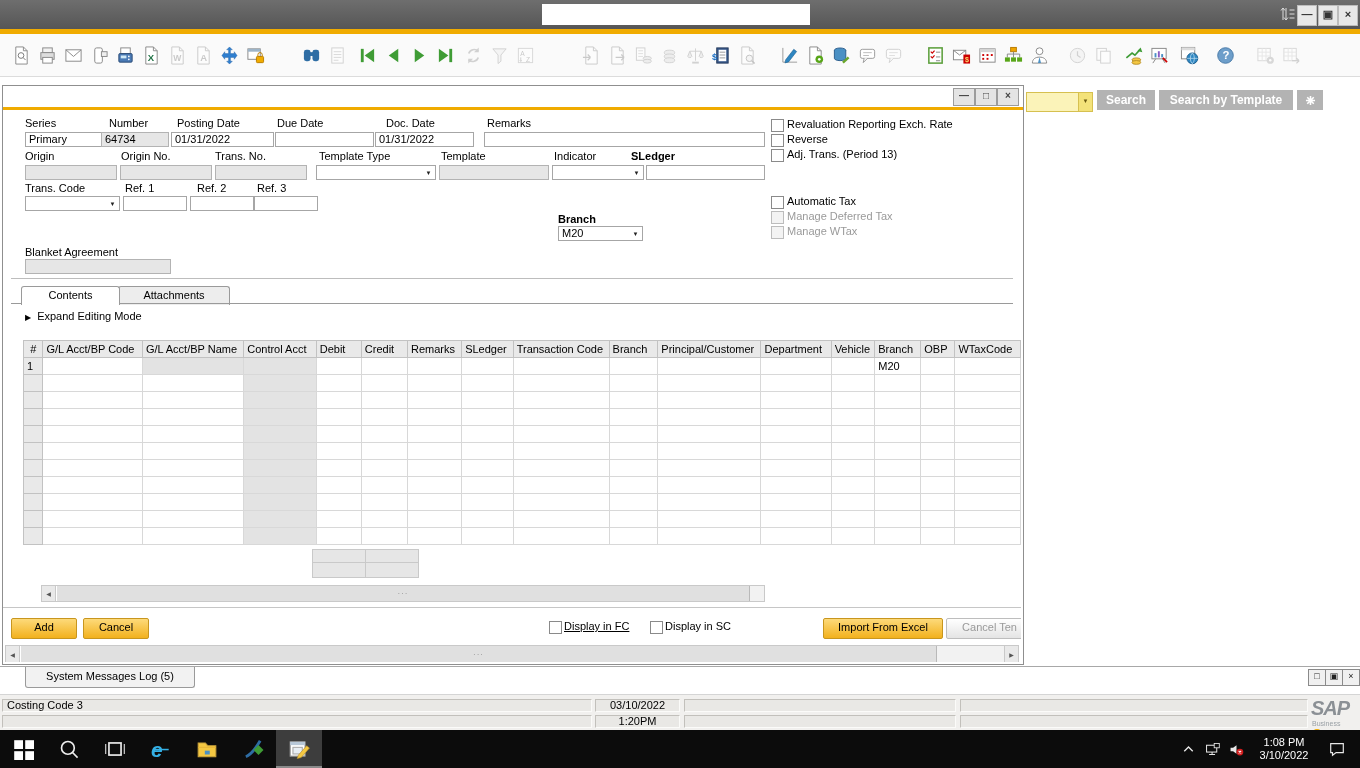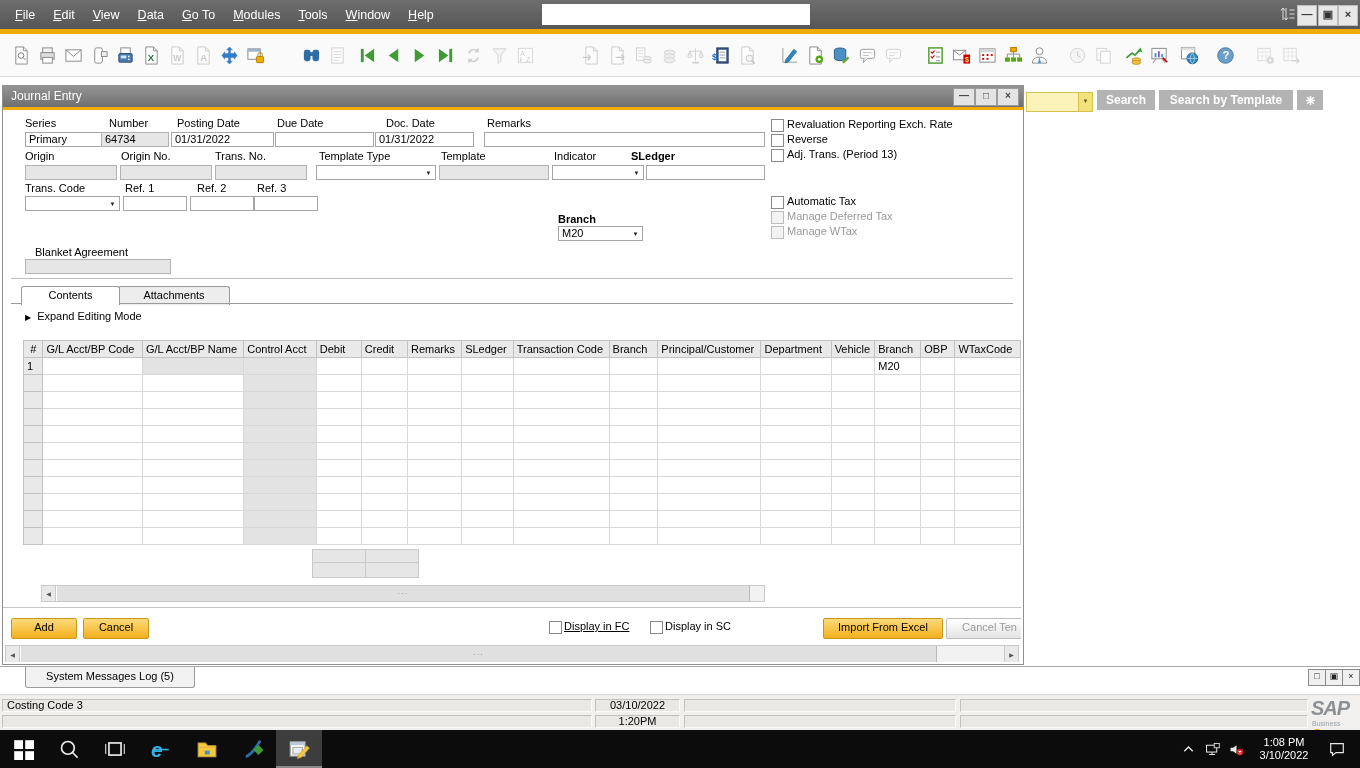--- a/index.html
+++ b/index.html
@@ -108,31 +108,20 @@
   #tray{position:absolute;right:6px;top:0;height:38px;display:flex;align-items:center;}
   .tri-ic{width:24px;height:38px;display:flex;align-items:center;justify-content:center;}
   .tri-ic svg{width:17px;height:17px;}
   #tkclock{width:72px;text-align:center;color:#fff;font-size:11px;line-height:13px;}
   #actioncenter{width:34px;height:38px;display:flex;align-items:center;justify-content:center;}
 </style>
 </head>
 <body>
 
 <div id="menubar">
-  <div id="menu-items">
-      <span class="menu-item"><u>F</u>ile</span>
-      <span class="menu-item"><u>E</u>dit</span>
-      <span class="menu-item"><u>V</u>iew</span>
-      <span class="menu-item"><u>D</u>ata</span>
-      <span class="menu-item"><u>G</u>o To</span>
-      <span class="menu-item"><u>M</u>odules</span>
-      <span class="menu-item"><u>T</u>ools</span>
-      <span class="menu-item"><u>W</u>indow</span>
-      <span class="menu-item"><u>H</u>elp</span>
-    </div>
   <input id="menubar-search" value="" style="">
   <span class="abs" style="left:1279px;top:6px;">
     <svg width="16" height="17" viewBox="0 0 16 17">
         <path d="M4 2v12M4 2L2 4.5M4 2l2 2.5M7 14V2M7 14l-2-2.5M7 14l2-2.5" stroke="#ddd" fill="none"></path>
         <path d="M10.5 4h5M10.5 8h5M10.5 12h5" stroke="#ddd"></path>
       </svg>
   </span>
   <span class="winbtn" style="left:1297px;">—</span>
   <span class="winbtn" style="left:1318px;">▣</span>
   <span class="winbtn" style="left:1338px;">×</span>
@@ -492,21 +481,20 @@
   <div class="combo-dd">▼</div>
   <div class="gbtn" style="left:1097px;width:58px;">Search</div>
   <div class="gbtn" style="left:1159px;width:134px;">Search by Template</div>
   <div class="gbtn" style="left:1297px;width:26px;">
     <svg width="13" height="13" viewBox="0 0 20 20" style="vertical-align:middle">
         <path d="M10 3v14M3 10h14M5 5l10 10M15 5L5 15" stroke="#fff" stroke-width="2.4"></path>
       </svg>
   </div>
 
   <div id="jewin">
-    <div id="jetitle">Journal Entry</div>
     <span class="jetb" style="left:950px;">—</span>
     <span class="jetb" style="left:972px;">□</span>
     <span class="jetb" style="left:994px;">×</span>
     <div id="jegold"></div>
 
     <div id="jecontent">
 
       <span class="jl" style="left:22px;top:7px;">Series</span>
       <span class="jl" style="left:106px;top:7px;">Number</span>
       <span class="jl" style="left:174px;top:7px;">Posting Date</span>
@@ -549,21 +537,21 @@
       <div class="inp sel" style="left:22px;top:86px;width:95px;">
           <span class="dda">▼</span>
         </div>
       <div class="inp" style="left:120px;top:86px;width:64px;"></div>
       <div class="inp" style="left:187px;top:86px;width:64px;"></div>
       <div class="inp" style="left:251px;top:86px;width:64px;"></div>
 
       <span class="jl jlb" style="left:555px;top:103px;">Branch</span>
       <div class="inp sel" style="left:555px;top:116px;width:85px;"><span>M20</span><span class="dda">▼</span></div>
 
-      <span class="jl" style="left:32px;top:136px;">Blanket Agreement</span>
+      <span class="jl" style="left:22px;top:136px;">Blanket Agreement</span>
       <div class="inp dis" style="left:22px;top:149px;width:146px;"></div>
 
       <span class="cb" style="left:768px;top:9px;"></span>
       <span class="cbl" style="left:784px;top:8px;">Revaluation Reporting Exch. Rate</span>
       <span class="cb" style="left:768px;top:24px;"></span>
       <span class="cbl" style="left:784px;top:23px;">Reverse</span>
       <span class="cb" style="left:768px;top:39px;"></span>
       <span class="cbl" style="left:784px;top:38px;">Adj. Trans. (Period 13)</span>
       <span class="cb" style="left:768px;top:86px;"></span>
       <span class="cbl" style="left:784px;top:85px;">Automatic Tax</span>

